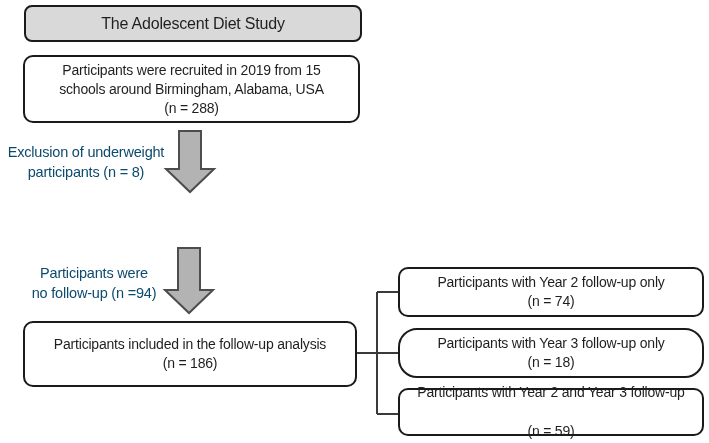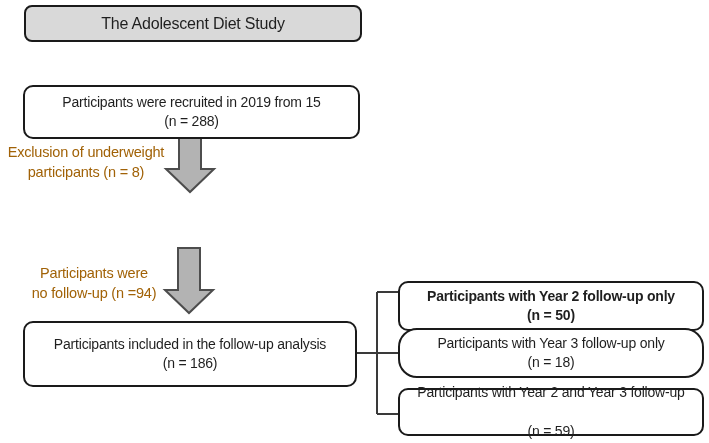--- a/index.html
+++ b/index.html
@@ -41,30 +41,30 @@
   }
   .title-box {
     left: 24px;
     top: 5px;
     width: 338px;
     height: 37px;
     background: #d9d9d9;
     border-radius: 8px;
     font-size: 16px;
   }
-  .box-recruited   { left: 23px;  top: 55px;  width: 337px; height: 54px; margin-top: 30px; }
+  .box-recruited   { left: 23px;  top: 55px;  width: 337px; height: 68px; }
   .box-year1       { left: 23px;  top: 197px; width: 339px; height: 48px; }
   .box-followup    { left: 23px;  top: 321px; width: 334px; height: 66px; }
-  .box-y2only      { left: 398px; top: 281px; width: 306px; height: 50px; font-weight: bold; }
+  .box-y2only      { left: 398px; top: 267px; width: 306px; height: 50px; }
   .box-y3only      { left: 398px; top: 328px; width: 306px; height: 50px; border-radius: 19px; }
   .box-y2y3        { left: 398px; top: 388px; width: 306px; height: 48px; gap: 20px; }
   .side-label {
     position: absolute;
     text-align: center;
-    color: #a16207;
+    color: #0c4a6e;
     font-size: 14.5px;
     line-height: 20px;
     letter-spacing: -0.2px;
   }
   .label-exclusion  { left: 0px;  top: 142px; width: 172px; }
   .label-nofollowup { left: 14px; top: 263px; width: 160px; }
 </style>
 </head>
 <body>
 
@@ -78,20 +78,21 @@
 
     <path d="M357,353 H398 M377,292 V414 M377,292 H398 M377,414 H398" fill="none" stroke="#3a3a3a" stroke-width="2"></path>
   </svg>
 
   <div class="box title-box">
     <div>The Adolescent Diet Study</div>
   </div>
 
   <div class="box box-recruited">
     <div>Participants were recruited in 2019 from 15</div>
+    <div>schools around Birmingham, Alabama, USA</div>
     <div>(n = 288)</div>
   </div>
 
   <div class="side-label label-exclusion">
     <div>Exclusion of underweight</div>
     <div>participants (n = 8)</div>
   </div>
 
 
   <div class="side-label label-nofollowup">
@@ -99,21 +100,21 @@
     <div>no follow-up (n =94)</div>
   </div>
 
   <div class="box box-followup">
     <div>Participants included in the follow-up analysis</div>
     <div>(n = 186)</div>
   </div>
 
   <div class="box box-y2only">
     <div>Participants with Year 2 follow-up only</div>
-    <div>(n = 50)</div>
+    <div>(n = 74)</div>
   </div>
 
   <div class="box box-y3only">
     <div>Participants with Year 3 follow-up only</div>
     <div>(n = 18)</div>
   </div>
 
   <div class="box box-y2y3">
     <div>Participants with Year 2 and Year 3 follow-up</div>
     <div>(n = 59)</div>

